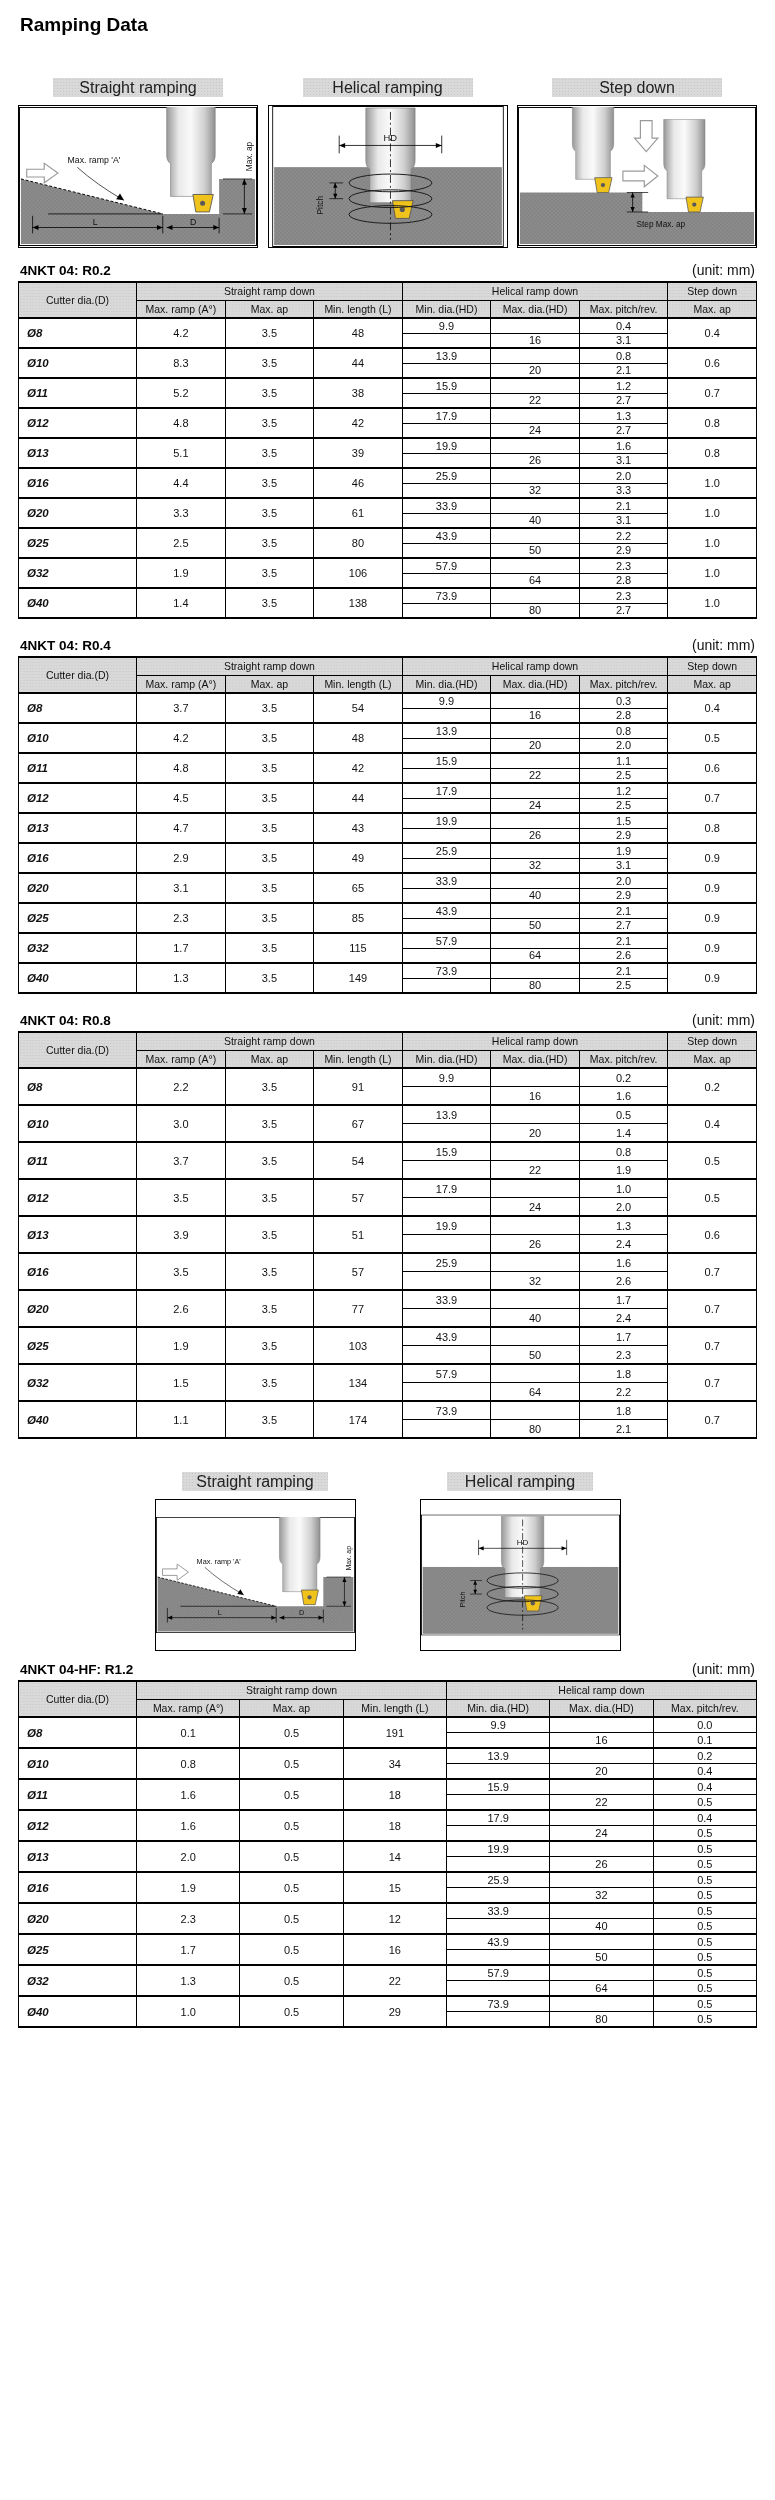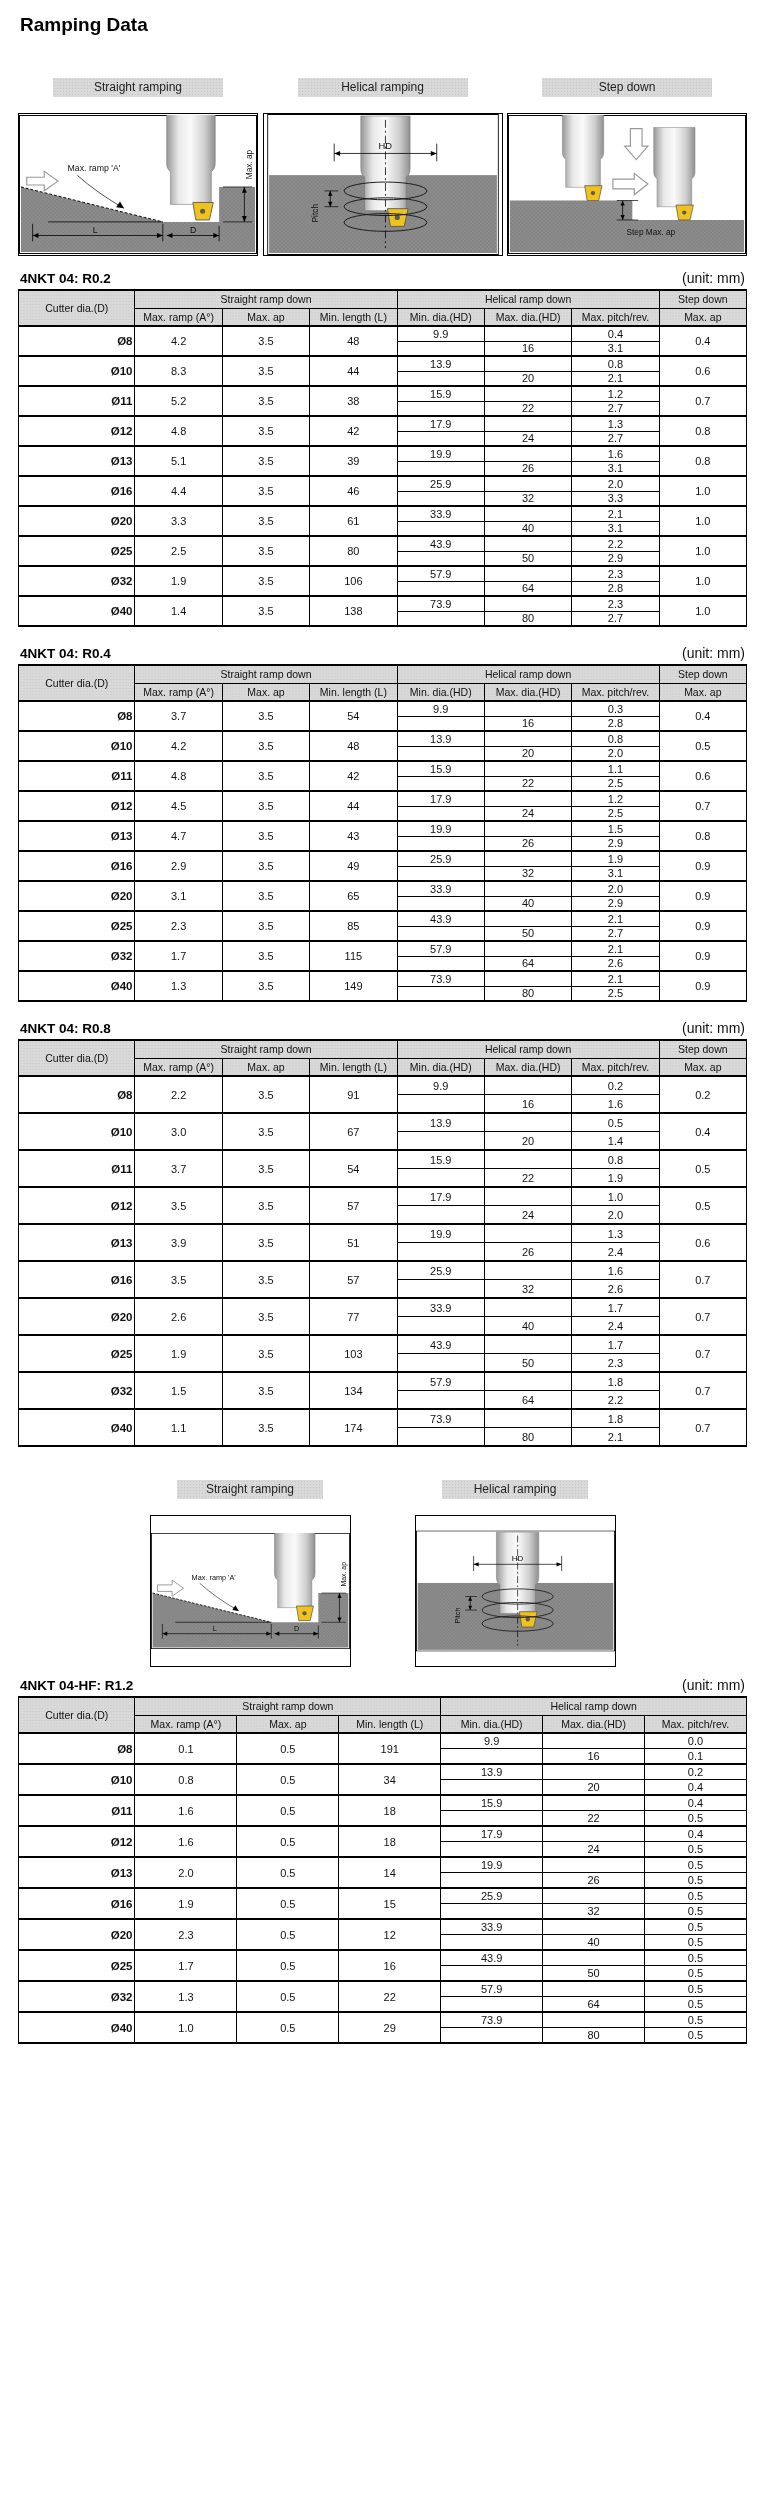--- a/index.html
+++ b/index.html
@@ -1,32 +1,32 @@
 <!DOCTYPE html>
 <html><head>
 <meta charset="utf-8">
 <style>
   * { margin:0; padding:0; box-sizing:border-box; }
   html,body { background:#fff; }
   body { width:775px; height:2500px; font-family:"Liberation Sans", sans-serif; color:#111; position:relative; overflow:hidden; }
-  .page { width:775px; padding:14px 28px 0 18px; }
+  .page { width:775px; padding:14px 18px 0 18px; }
   .page-title { font-size:19px; font-weight:bold; color:#000; margin:0 0 0 2px; }
 
   
   .diagram-row { display:flex; }
   .diagram-row.top { margin-top:42px; justify-content:space-between; }
   .diagram-row.mid { margin-top:33px; justify-content:center; gap:64px; }
   .diagram-col { display:flex; flex-direction:column; align-items:center; }
   .diagram-col.w3 { width:240px; }
   .diagram-col.w2 { width:201px; }
   .gdot { background-color:#d9d9d9;
           background-image:radial-gradient(circle,#c6c6c6 26%, rgba(0,0,0,0) 30%);
           background-size:3px 3px; }
-  .diagram-label { width:170px; text-align:center; font-size:12px; line-height:19px; height:19px;
-                   color:#222; margin-bottom:16px; }
+  .diagram-label { width:170px; text-align:center; font-size:16px; line-height:19px; height:19px;
+                   color:#222; margin-bottom:8px; }
   .diagram-col.w2 .diagram-label { width:146px; }
   .diagram-box { width:100%; border:1px solid #000; background:#fff; }
   .diagram-box svg { display:block; width:100%; }
   .diagram-row.top .diagram-box svg { height:141px; }
   .diagram-row.mid .diagram-box svg { height:150px; }
 
   
   .tbl-head-row { display:flex; justify-content:space-between; align-items:flex-end; margin:18px 2px 3px 2px; }
   .tbl-head-row.first { margin-top:14px; }
   .tbl-title { font-size:13.5px; font-weight:bold; color:#000;text-align:right; }
@@ -34,21 +34,21 @@
   table.ramp { width:100%; border-collapse:collapse; table-layout:fixed;
                border-left:1px solid #000; border-right:1px solid #000;
                border-top:2px solid #000; border-bottom:2px solid #000; }
   table.ramp th, table.ramp td { border:1px solid #000; text-align:center; vertical-align:middle;
                                  padding:0 2px; overflow:hidden; white-space:nowrap; }
   table.ramp th { font-weight:normal; font-size:10.5px; height:18px; color:#111; }
   table.ramp thead tr:last-child th { border-bottom:2px solid #000; }
   table.ramp td { font-size:11px; background:#fff; }
   table.ramp td.half { height:var(--hh,15px); }
   table.ramp tbody tr.rt > td { border-top:2px solid #000; }
-  table.ramp td.dia { text-align:right; padding-left:8px; font-weight:bold; font-size:11.5px; }
+  table.ramp td.dia { text-align:left; padding-left:8px; font-weight:bold; font-size:11.5px;font-style:italic; }
   .svgdefs { position:absolute; width:0; height:0; overflow:hidden; }
   svg text { font-family:"Liberation Sans", sans-serif; fill:#111; }
 </style>
 </head>
 <body>
 
 <svg class="svgdefs" aria-hidden="true">
   <defs>
     <linearGradient id="toolG" x1="0" y1="0" x2="1" y2="0">
       <stop offset="0" stop-color="#989898"></stop>

